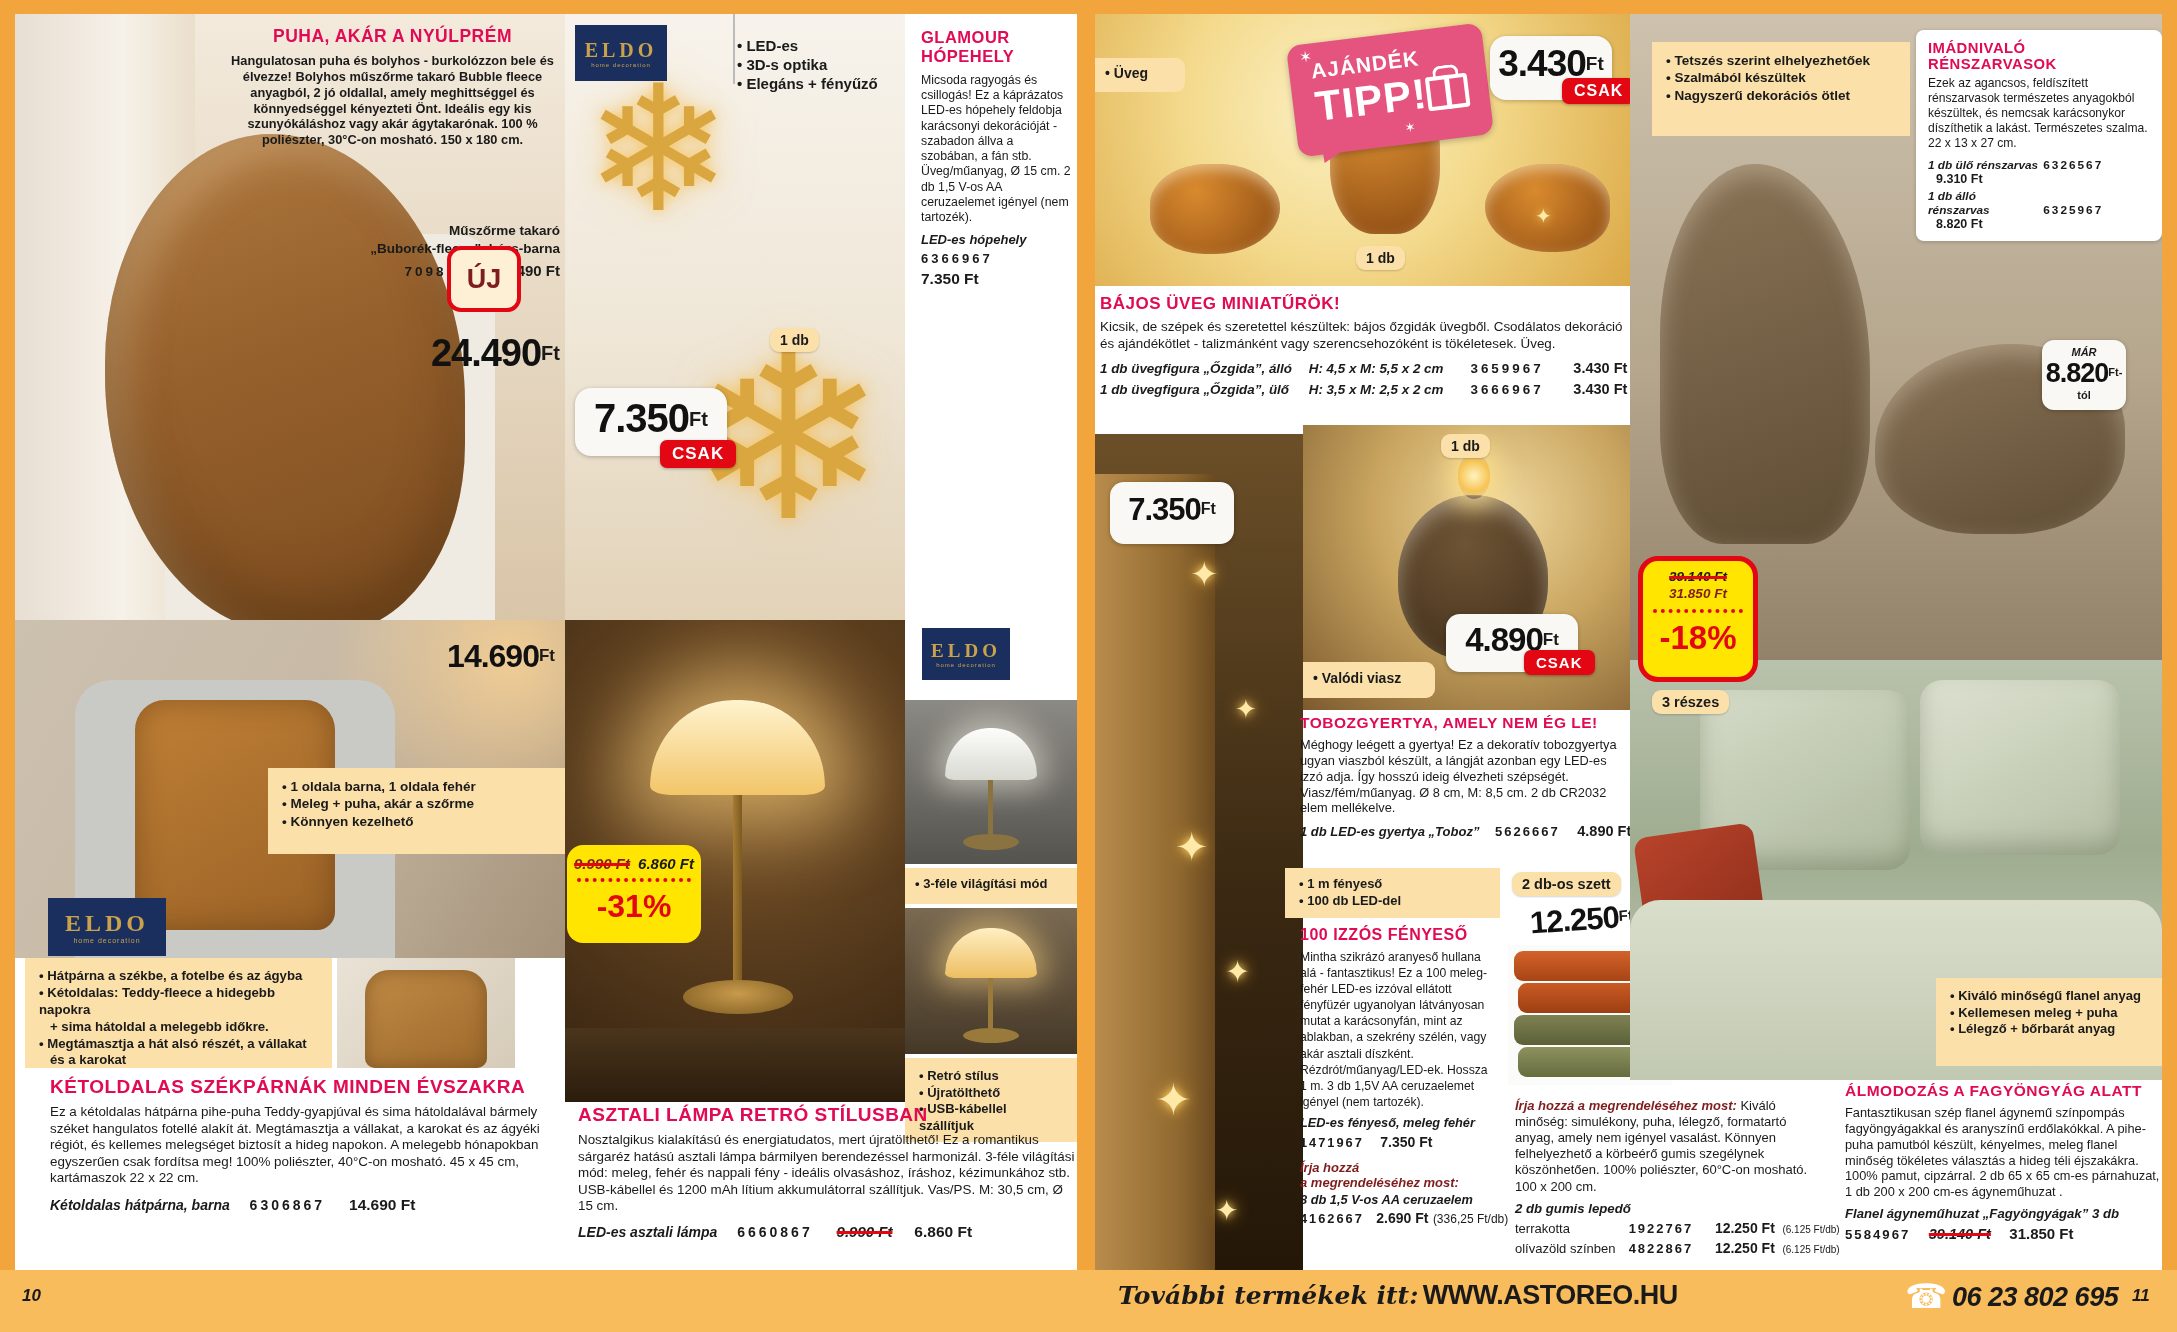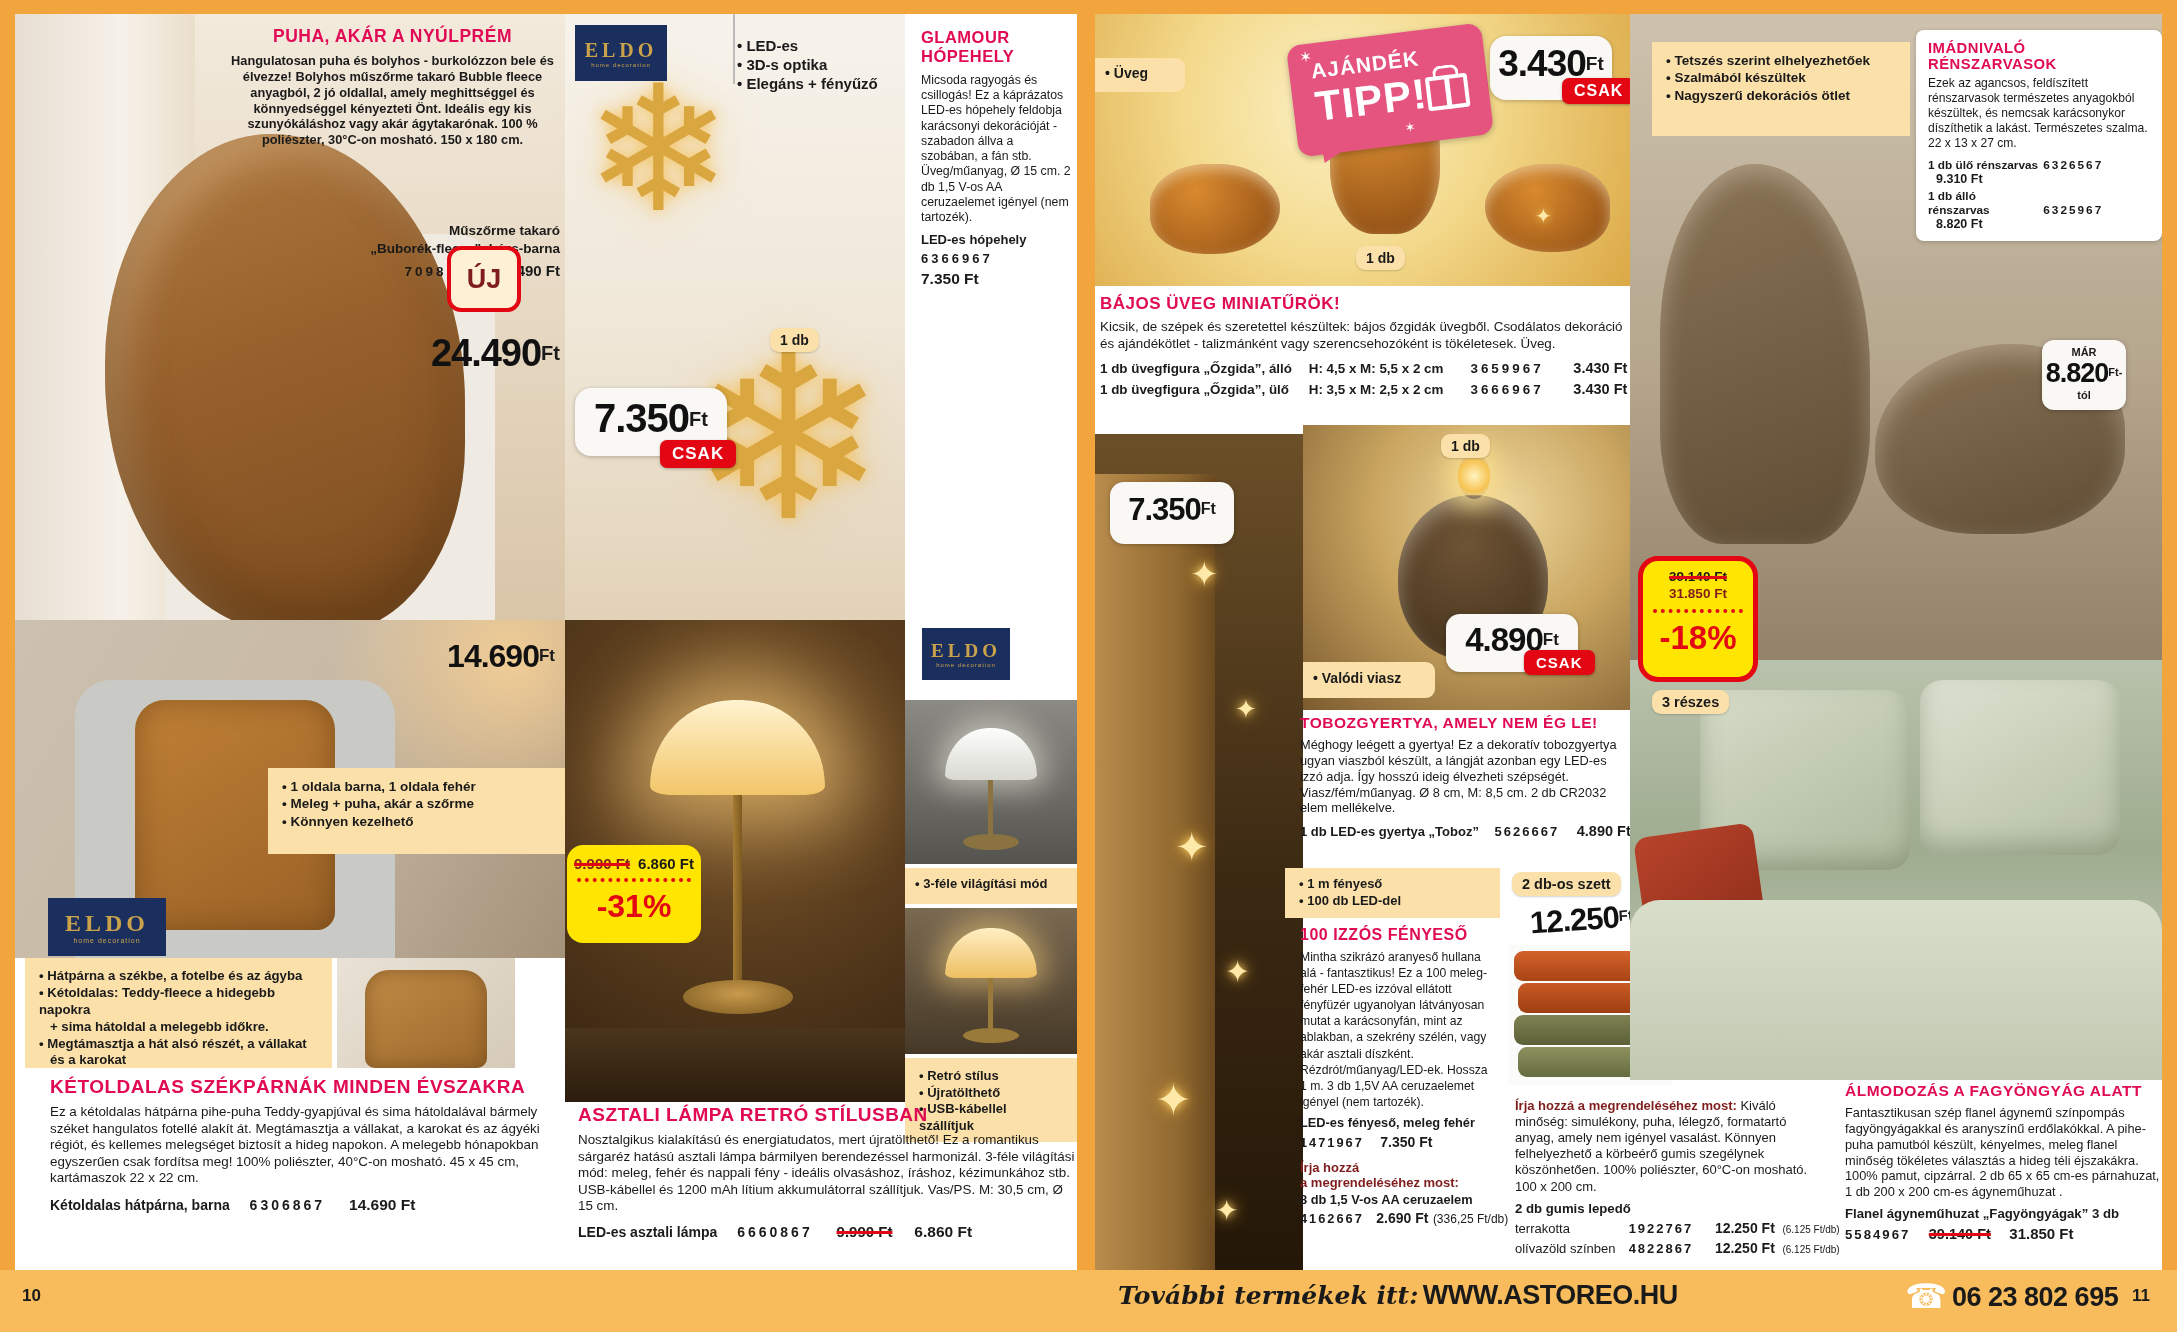--- a/index.html
+++ b/index.html
@@ -6,21 +6,21 @@
   #canvas{position:relative;width:2177px;height:1332px;background:#fff;overflow:hidden;
           font-family:"Liberation Sans",sans-serif;color:#1a1a1a;}
   .abs{position:absolute;}
   
   .frame{background:#F2A53C;}
   
   .photo{overflow:hidden;}
   
   .tpink{color:#E00A55;font-weight:bold;letter-spacing:.5px;}
   .desc{line-height:1.24;}
-  .bold{font-weight:bold;}
+  .bold{font-weight:bold;font-style:italic;}
   .artno{font-weight:bold;letter-spacing:3px;}
   .price{font-weight:bold;}
   .strike{text-decoration:line-through;text-decoration-color:#E30613;text-decoration-thickness:2.5px;}
   .red{color:#7f1d1d;}
   
   .ybox{background:#FBE0A9;padding:10px 14px;box-sizing:border-box;}
   .bullet{font-weight:bold;line-height:1.28;}
   .bullet::before{content:"•  ";}
   .bullet.cont::before{content:"   ";white-space:pre;}
   
@@ -377,20 +377,25 @@
 
   <div class="abs discbox" style="left:1638px;top:556px;width:120px;height:126px;border:5px solid #E30613;border-radius:20px;padding-top:8px;">
     <div style="font-size:13.5px;line-height:1.25;">
       <div><span class="strike bold">39.140 Ft</span></div>
       <div><span class="red bold">31.850 Ft</span></div>
     </div>
     <div class="dotted"></div>
     <div class="pct" style="font-size:33px;">-18%</div>
   </div>
   <div class="abs qty" style="left:1652px;top:690px;font-size:14.5px;">3 részes</div>
+  <div class="abs ybox" style="left:1936px;top:978px;width:226px;height:88px;font-size:13px;">
+    <div class="bullet">Kiváló minőségű flanel anyag</div>
+    <div class="bullet">Kellemesen meleg + puha</div>
+    <div class="bullet">Lélegző + bőrbarát anyag</div>
+  </div>
 
   <div class="abs" style="left:1845px;top:1082px;width:320px;">
     <div class="tpink" style="font-size:15.5px;margin-bottom:5px;">ÁLMODOZÁS A FAGYÖNGYÁG ALATT</div>
     <div class="desc" style="font-size:12.8px;">Fantasztikusan szép flanel ágynemű színpompás fagyöngyágakkal és aranyszínű erdőlakókkal. A pihe-puha pamutból készült, kényelmes, meleg flanel minőség tökéletes választás a hideg téli éjszakákra. 100% pamut, cipzárral. 2 db 65 x 65 cm-es párnahuzat, 1 db 200 x 200 cm-es ágyneműhuzat .</div>
     <div class="bold" style="font-size:13.2px;margin-top:6px;">Flanel ágyneműhuzat „Fagyöngyágak” 3 db</div>
     <div class="rowline" style="margin-top:4px;white-space:nowrap;">
       <span class="artno" style="font-size:13.2px;letter-spacing:2px;">5584967</span>
       <span class="strike bold" style="margin-left:14px;font-size:14.5px;">39.140 Ft</span>
       <span class="price" style="margin-left:14px;font-size:15px;">31.850 Ft</span>
     </div>

